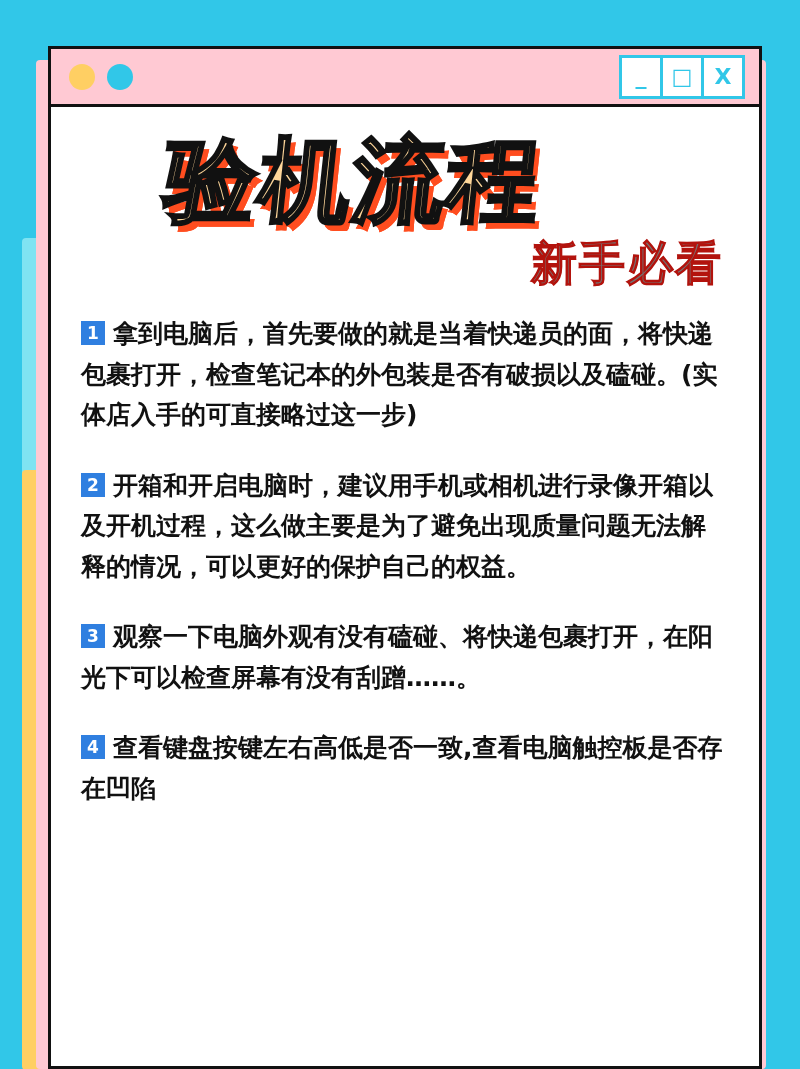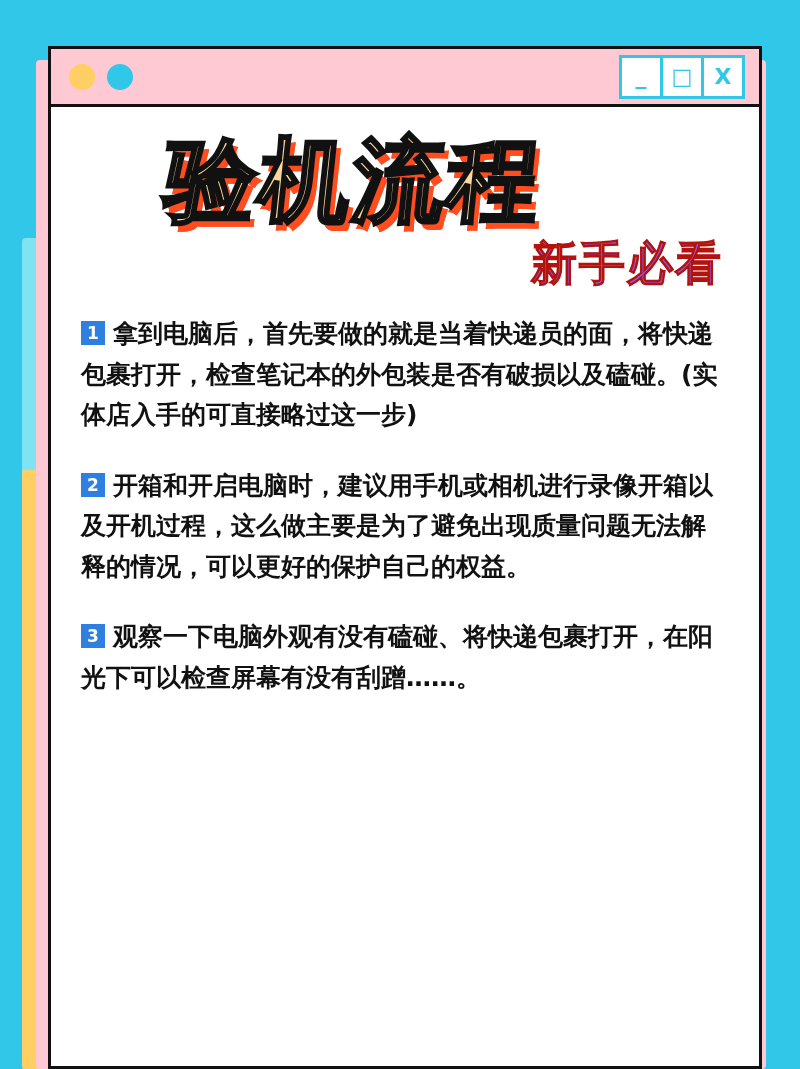--- a/index.html
+++ b/index.html
@@ -128,21 +128,21 @@
     white-space: nowrap;
     transform: skewX(-6deg);
     line-height: 1.05;
   }
   .subhead {
     position: absolute;
     right: 10px;
     top: 108px;
     font-size: 46px;
     font-weight: bold;
-    color: #8b5cf6;
+    color: #737373;
     -webkit-text-stroke: 1px #b3130d;
     font-family: Liberation Sans, sans-serif;
     letter-spacing: 2px;
     white-space: nowrap;
   }
 
   
   .steps {
     padding: 0 4px;
   }
@@ -205,16 +205,19 @@
       </div>
 
       <div class="step">
         <span class="num">2</span><span>开箱和开启电脑时，建议用手机或相机进行录像开箱以及开机过程，这么做主要是为了避免出现质量问题无法解释的情况，可以更好的保护自己的权益。</span>
       </div>
 
       <div class="step">
         <span class="num">3</span><span>观察一下电脑外观有没有磕碰、将快递包裹打开，在阳光下可以检查屏幕有没有刮蹭……。</span>
       </div>
 
+      <div class="step">
+        <span class="num">4</span><span>查看键盘按键左右高低是否一致,查看电脑触控板是否存在凹陷</span>
+      </div>
 
     </div>
   </div>
 </div>
 
 </body></html>

